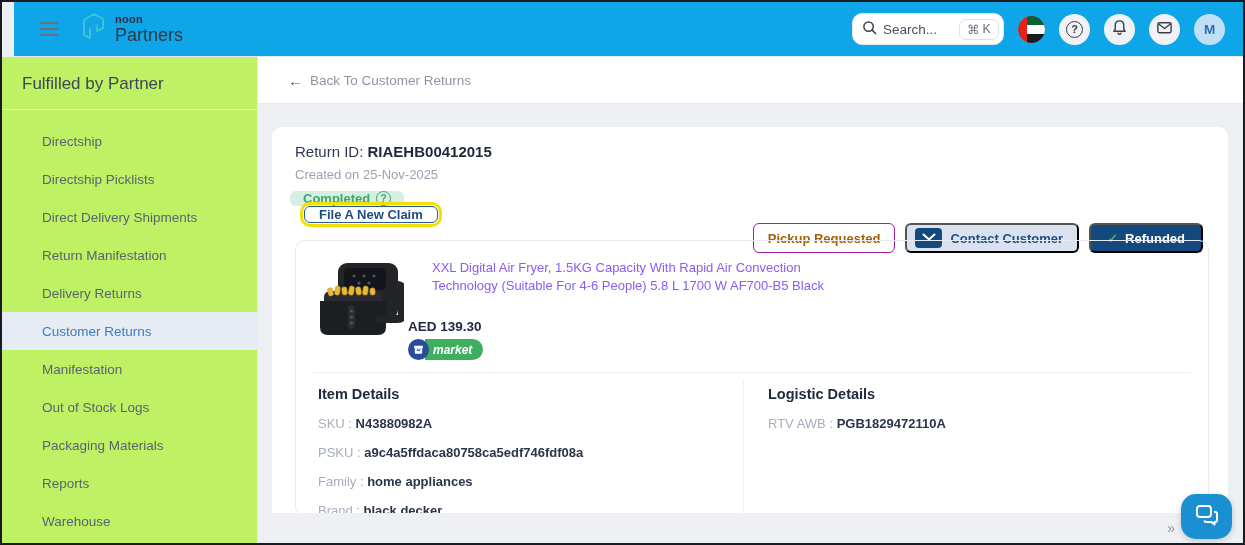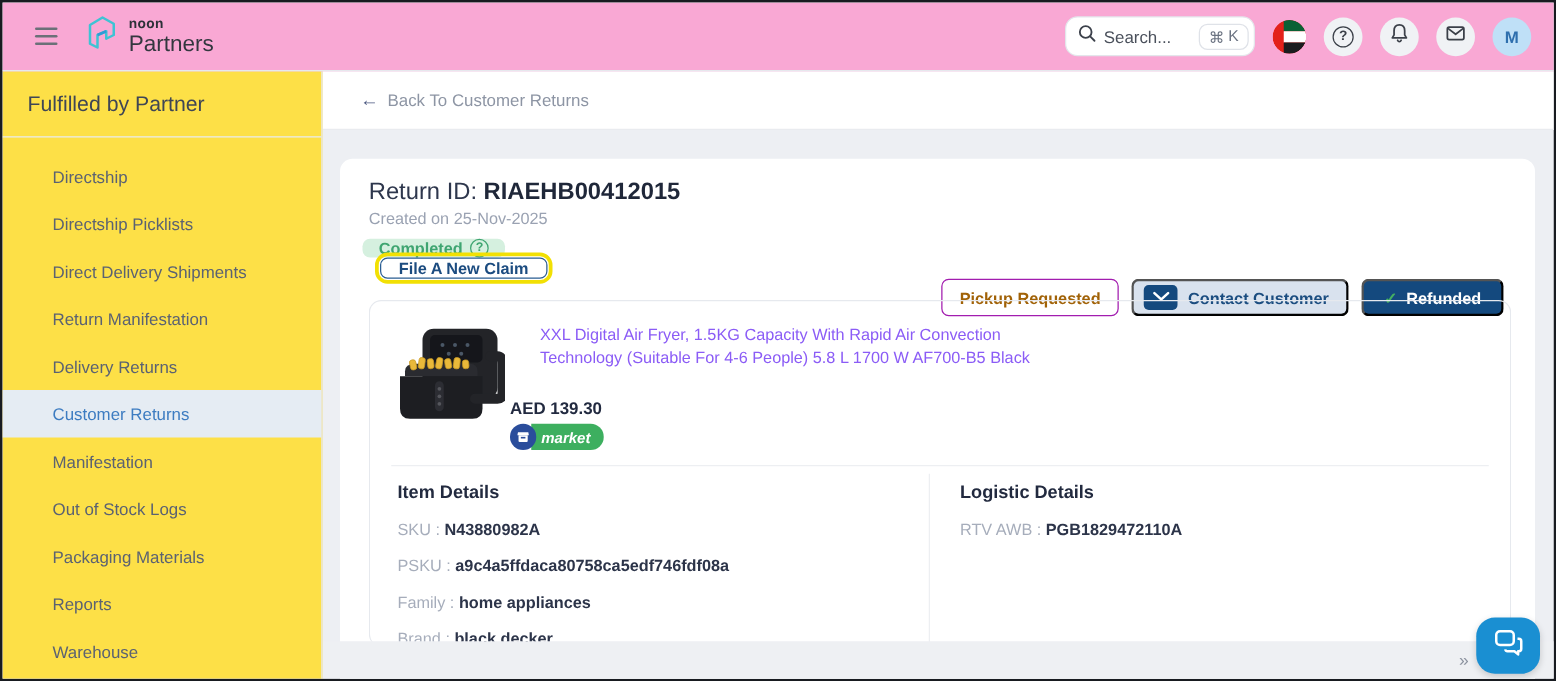--- a/index.html
+++ b/index.html
@@ -3,21 +3,21 @@
 <meta charset="utf-8">
 <style>
   * { margin:0; padding:0; box-sizing:border-box; }
   body { background:#cfd3d9; font-family:"Liberation Sans", sans-serif; }
   .screen{
     position:relative; width:1245px; height:545px; background:#edeff3;
     border:2px solid #181b20; overflow:hidden; margin:0 auto;
     font-family:"Liberation Sans", sans-serif;
   }
   
-  .topbar{ position:absolute; top:0; left:0; right:0; height:55px; background:#f9a8d4;
+  .topbar{ position:absolute; top:0; left:12px; right:0; height:55px; background:#0ea5e9;
     border-bottom:1px solid #e6e8ed; z-index:6; display:flex; align-items:center; }
   .hamburger{ width:18px; height:14px; margin-left:26px; display:flex; flex-direction:column; justify-content:space-between; cursor:pointer;}
   .hamburger span{ display:block; height:2px; background:#6b7078; border-radius:1px;}
   .logo{ display:flex; align-items:center; margin-left:22px; gap:8px; }
   .logo-txt{ line-height:1; }
   .logo-noon{ font-size:11px; font-weight:bold; color:#2c3038; letter-spacing:.3px;}
   .logo-partners{ font-size:18px; color:#33373f; margin-top:1px;}
   .top-right{ margin-left:auto; display:flex; align-items:center; gap:14px; padding-right:18px;}
   .searchbox{ width:152px; height:32px; border:1px solid #e3e6eb; border-radius:10px;
     display:flex; align-items:center; padding:0 5px 0 9px; background:#fff; gap:6px;}
@@ -27,37 +27,37 @@
   .kbd-chip{ display:flex; align-items:center; gap:3px; border:1px solid #dfe2e8; border-radius:7px;
     padding:2px 7px; font-size:12.5px; color:#6a7280; background:#fff;}
   .flag{ width:27px; height:27px; border-radius:50%; overflow:hidden; position:relative; flex:none;}
   .circle-btn{ width:31px; height:31px; border-radius:50%; background:#f0f2f5; display:flex;
     align-items:center; justify-content:center; cursor:pointer; flex:none;}
   .help-glyph{ width:17px; height:17px; border:1.6px solid #3b4049; border-radius:50%;
     font-size:11px; font-weight:bold; color:#3b4049; display:flex; align-items:center; justify-content:center;}
   .avatar{ width:31px; height:31px; border-radius:50%; background:#bfe0f7; color:#2e6fae;
     font-weight:bold; font-size:13.5px; display:flex; align-items:center; justify-content:center; cursor:pointer;}
   
-  .sidebar{ position:absolute; top:55px; left:0; width:256px; bottom:0; background:#fde047;
+  .sidebar{ position:absolute; top:55px; left:0; width:256px; bottom:0; background:#bef264;
     border-right:1px solid #e6e8ed; z-index:5;}
   .sidebar-title{ font-size:17px; color:#3f4655; padding:17px 20px 15px 20px; border-bottom:1px solid #e9ebef;}
   .side-items{ padding-top:12px; }
   .side-item{ height:38px; display:flex; align-items:center; padding-left:40px; font-size:13.5px;
     color:#5b6272; cursor:pointer;}
   .side-item.active{ background:#e5ecf3; color:#3d7cc1; }
   
   .crumbbar{ position:absolute; left:256px; top:55px; right:0; height:47px; background:#fff;
     border-bottom:1px solid #e9ebef; display:flex; align-items:center; padding-left:30px; z-index:4;}
   .back-link{ display:flex; align-items:center; gap:7px; cursor:pointer;}
   .back-arrow{ color:#4c5880; font-size:15px;}
   .back-text{ color:#8d95a4; font-size:13.5px;}
   
   .main-card{ position:absolute; left:270px; top:125px; width:956px; height:420px; background:#fff;
     border-radius:10px 10px 0 0; z-index:1;}
-  .ret-title{ position:absolute; left:23px; top:16px; font-size:19px; color:#2e374d;}
+  .ret-title{ position:absolute; left:23px; top:16px; font-size:15px; color:#2e374d;}
   .ret-title b{ color:#1f2739; }
   .ret-created{ position:absolute; left:23px; top:40px; font-size:13px; color:#9aa2b2;}
   .btn-row{ position:absolute; left:18px; right:25px; top:64px; height:34px; display:flex; align-items:flex-start;flex-direction:column;}
   .badge-completed{ background:#d5f0df; color:#3fa571; font-size:13px; font-weight:bold;
     border-radius:6px; height:30px; display:flex; align-items:center; gap:6px; padding:0 13px;}
   .badge-help{ width:15px; height:15px; border:1.4px solid #3fa571; border-radius:50%; font-size:10px;
     display:flex; align-items:center; justify-content:center; font-weight:bold;}
   .btn{ border-radius:6px; height:30px; display:flex; align-items:center; justify-content:center;
     font-size:13px; font-weight:bold; cursor:pointer; font-family:"Liberation Sans", sans-serif;}
   .btn-claim{ background:#fff; border:1.5px solid #2a5d92; color:#1c4c80; padding:0 14px; margin-left:14px;

